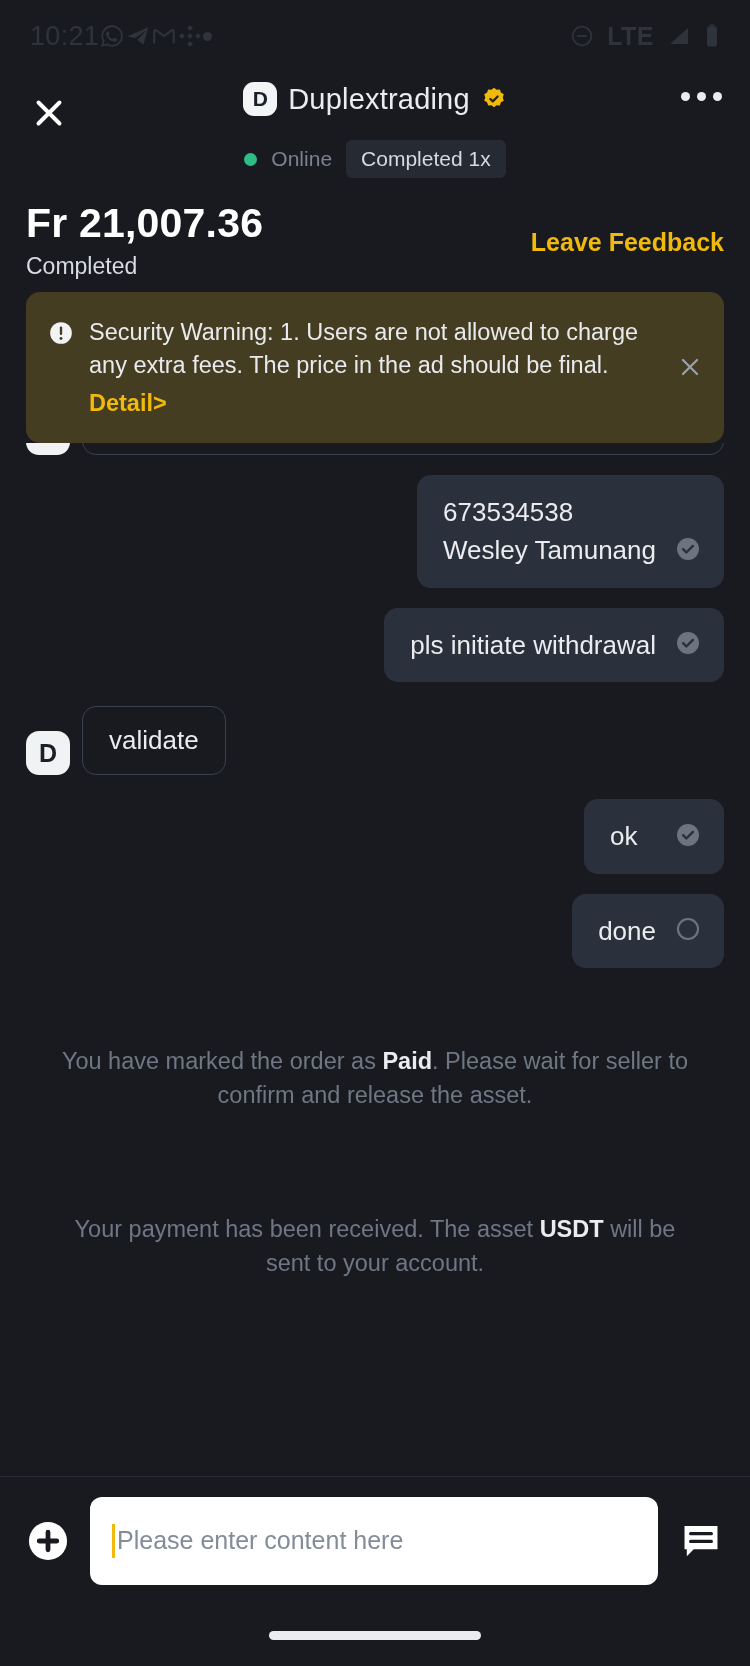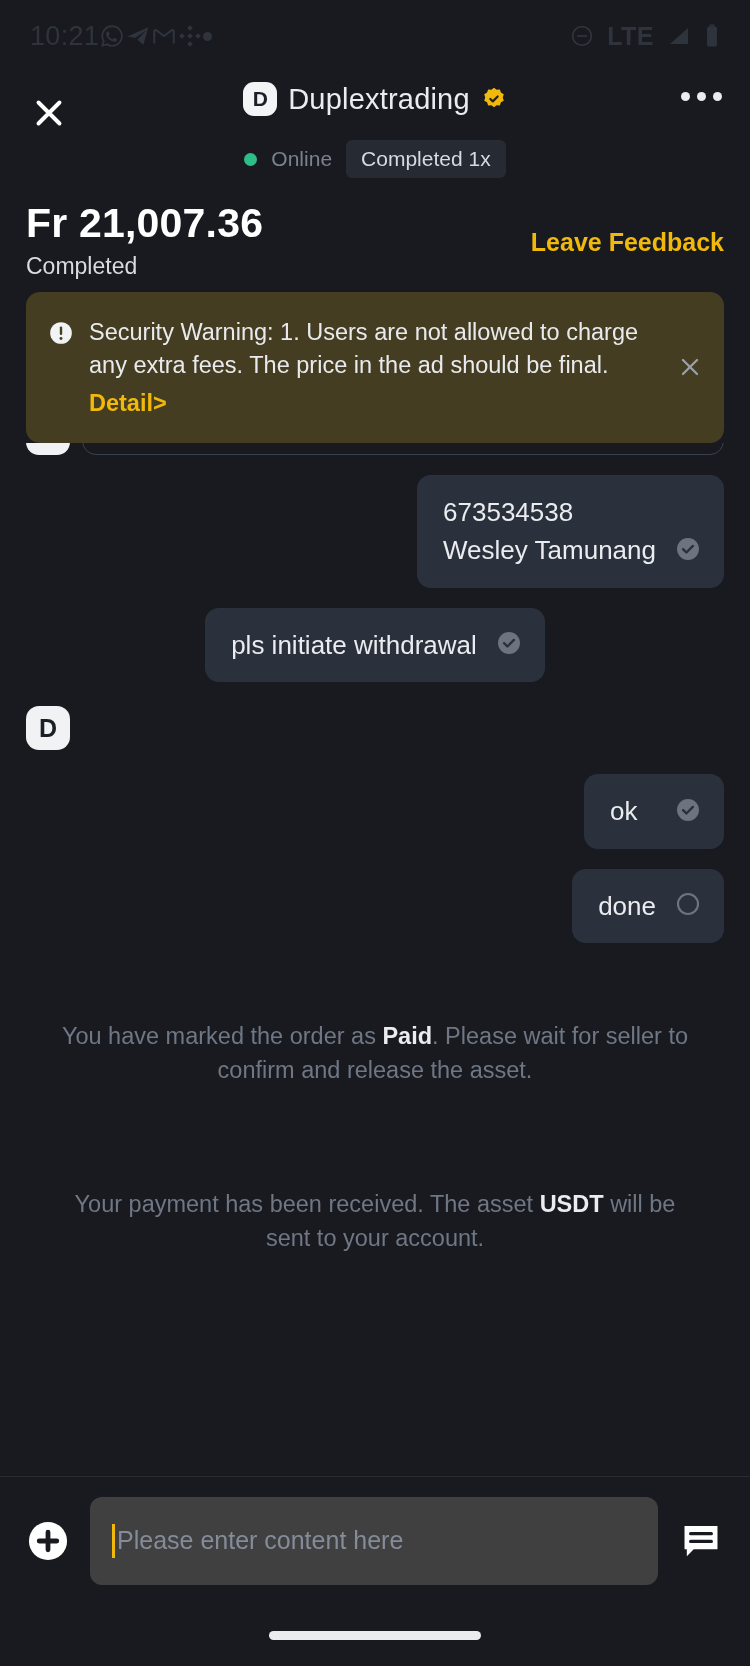--- a/index.html
+++ b/index.html
@@ -83,21 +83,21 @@
   .emptyrow { margin-top: -88px; }
 
   .sysmsg { text-align: center; font-size: 23.5px; color: #6f7784; line-height: 1.45;
             padding: 0 34px; }
   .sysmsg b { color: #eaecef; font-weight: 700; }
 
   
   .inputbar { flex: 0 0 128px; border-top: 1px solid #262b34; display: flex;
               align-items: center; gap: 20px; padding: 0 26px; }
   .plusbtn { width: 44px; height: 44px; flex: 0 0 44px; }
-  .inputfield { flex: 1; height: 88px; background: #404040; border-radius: 12px;
+  .inputfield { flex: 1; height: 88px; background: #ffffff; border-radius: 12px;
                 display: flex; align-items: center; padding: 0 22px; position: relative; }
   .caret { width: 3px; height: 34px; background: #f0b90b; flex: 0 0 3px; }
   .ph { font-size: 25px; color: #848b99; margin-left: 2px; }
   .qrbtn { width: 46px; height: 46px; flex: 0 0 46px; }
 
   
   .homebar { flex: 0 0 62px; display: flex; align-items: center; justify-content: center; }
   .homebar i { display: block; width: 212px; height: 9px; border-radius: 6px; background: #eaecef; }
 </style>
 </head>
@@ -230,34 +230,37 @@
 Wesley Tamunang</span>
         <span class="tick">
           <svg width="28" height="28" viewBox="0 0 24 24">
               <circle cx="12" cy="12" r="9.4" fill="#6d7480"></circle>
               <path fill="none" stroke="#2b313c" stroke-width="2.1" stroke-linecap="round" stroke-linejoin="round" d="m7.8 12.2 2.8 2.8 5.6-5.6"></path>
             </svg>
         </span>
       </div>
     </div>
 
-    <div class="msgrow out" style="margin-top:20px;justify-content:center;">
+    <div class="msgrow out" style="margin-top:20px;">
       <div class="bubble-out" style="max-width:540px;">
         <span class="txt">pls initiate withdrawal</span>
         <span class="tick">
           <svg width="28" height="28" viewBox="0 0 24 24">
               <circle cx="12" cy="12" r="9.4" fill="#6d7480"></circle>
               <path fill="none" stroke="#2b313c" stroke-width="2.1" stroke-linecap="round" stroke-linejoin="round" d="m7.8 12.2 2.8 2.8 5.6-5.6"></path>
             </svg>
         </span>
       </div>
     </div>
 
     <div class="msgrow" style="margin-top:24px;">
       <span class="avatar-in">D</span>
+      <div class="bubble-in">
+        <span>validate</span>
+      </div>
     </div>
 
     <div class="msgrow out" style="margin-top:24px;">
       <div class="bubble-out" style="min-width:140px;">
         <span class="txt">ok</span>
         <span class="tick" style="margin-left:auto;">
           <svg width="28" height="28" viewBox="0 0 24 24">
               <circle cx="12" cy="12" r="9.4" fill="#6d7480"></circle>
               <path fill="none" stroke="#2b313c" stroke-width="2.1" stroke-linecap="round" stroke-linejoin="round" d="m7.8 12.2 2.8 2.8 5.6-5.6"></path>
             </svg>

